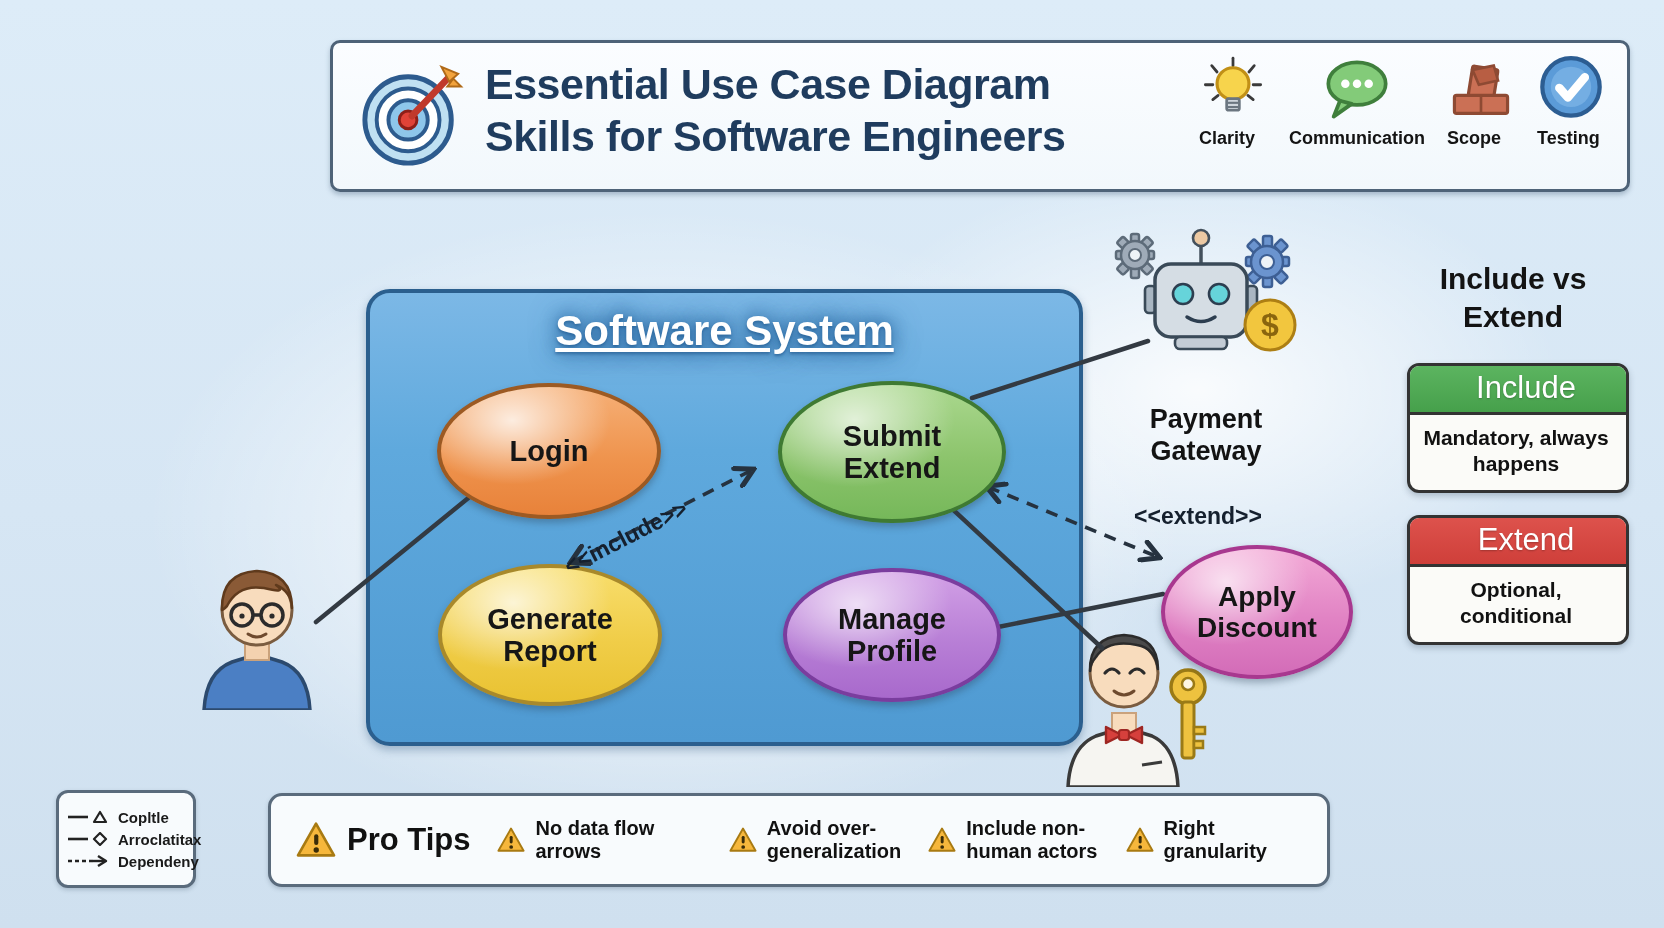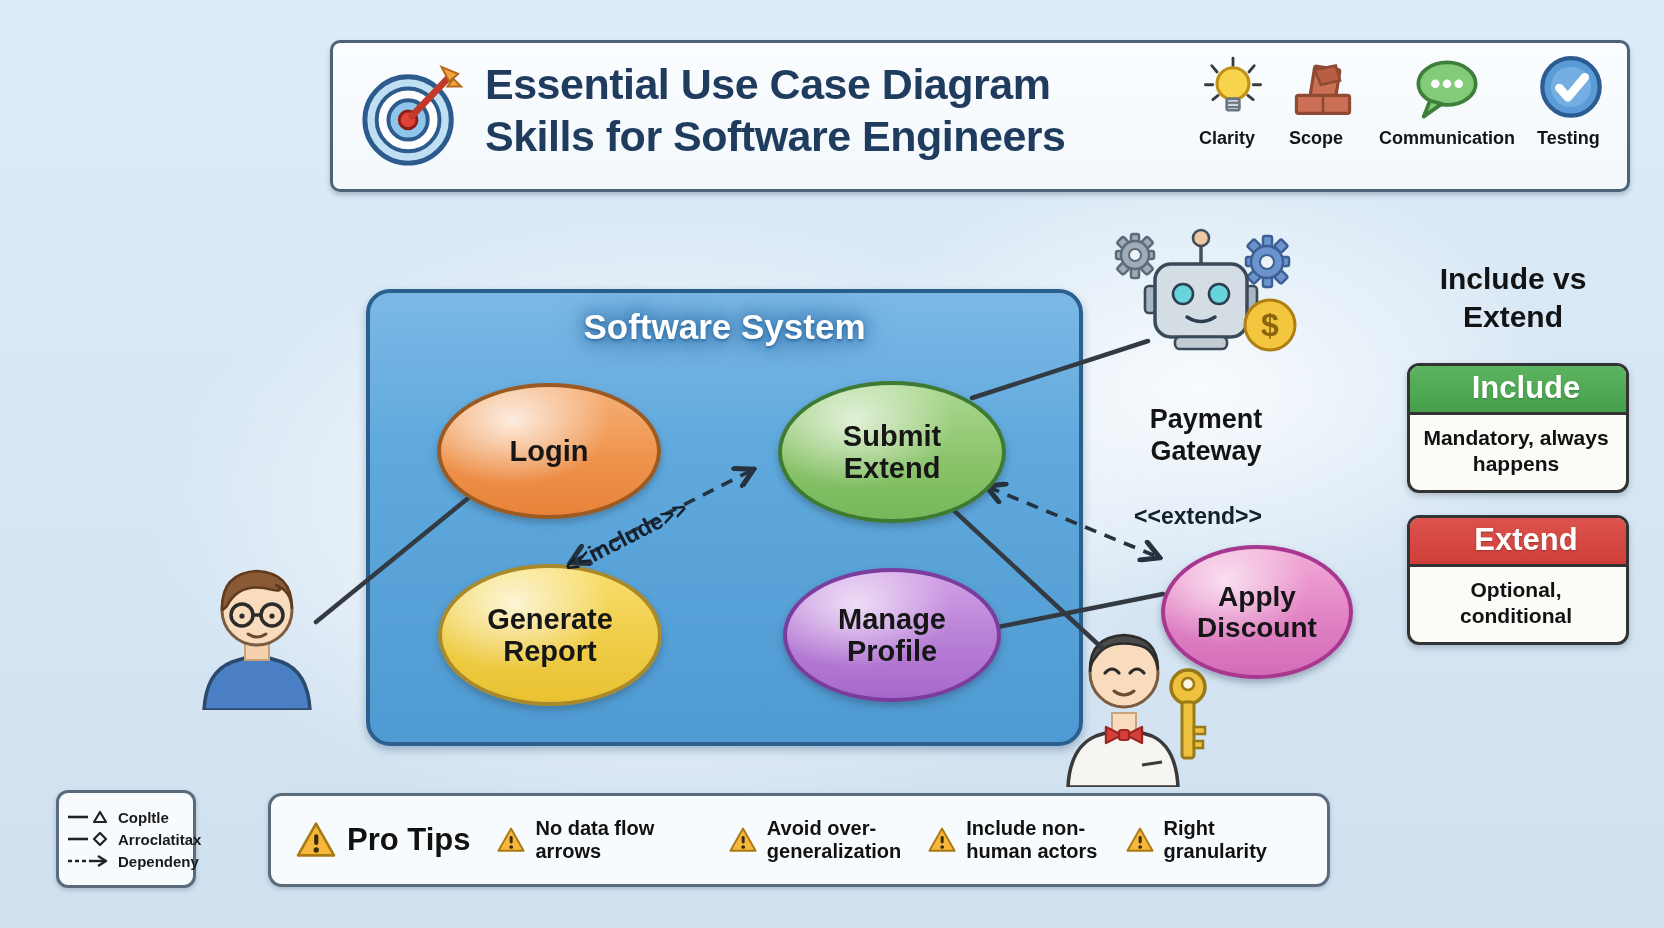--- a/index.html
+++ b/index.html
@@ -32,22 +32,23 @@
 
   
   .system-box{
     left:366px;top:289px;width:709px;height:449px;border-radius:24px;
     background:linear-gradient(180deg,#7cb8e6 0%,#5fa9dd 35%,#4f9ad2 100%);
     border:4px solid #2b5f8e;box-shadow:0 4px 8px rgba(40,80,120,.35);
     z-index:1;
   }
   .system-title{
     position:absolute;left:0;top:14px;width:100%;text-align:center;
-    font-size:35px;font-weight:bold;color:#ffffff;
+    font-size:42px;font-weight:bold;color:#ffffff;
     text-shadow:0 0 16px rgba(36,98,156,.95),0 0 28px rgba(36,98,156,.8),0 2px 3px rgba(30,80,130,.6);
+    text-decoration:underline;
   }
 
   
   .uc{
     border-radius:50%;display:flex;align-items:center;justify-content:center;text-align:center;
     font-size:29px;font-weight:bold;color:#161616;line-height:1.12;z-index:6;
     box-shadow:0 4px 7px rgba(40,60,80,.35);
   }
   .uc span{display:block;padding:0 26px;}
   .uc-login{left:437px;top:383px;width:216px;height:128px;
@@ -94,21 +95,21 @@
   .ie-title{
     left:1396px;top:260px;width:234px;text-align:center;
     font-size:30px;font-weight:bold;color:#131313;line-height:1.25;
   }
   .ie-card{
     width:216px;border:3px solid #333;border-radius:12px;overflow:hidden;
     background:#fbfbf8;box-shadow:0 3px 6px rgba(60,80,100,.3);text-align:center;
   }
   .ie-card-include{left:1407px;top:363px;}
   .ie-card-extend{left:1407px;top:515px;}
-  .ie-head{font-size:31px;font-weight:bold;color:#fff;padding:4px 0 6px 16px;border-bottom:3px solid #333;
+  .ie-head{font-size:31px;font-weight:normal;color:#fff;padding:4px 0 6px 16px;border-bottom:3px solid #333;
     text-shadow:0 1px 2px rgba(0,0,0,.25);}
   .ie-head-include{background:linear-gradient(180deg,#5cb460,#46a04b);}
   .ie-head-extend{background:linear-gradient(180deg,#dd524c,#cf3f3a);}
   .ie-body{font-size:21px;font-weight:bold;color:#111;padding:10px 8px 12px 4px;line-height:1.25;}
 
   
   .legend-box{
     left:56px;top:790px;width:140px;height:98px;border:3px solid #5a6b7c;border-radius:12px;
     background:#f8fbfd;box-shadow:0 2px 4px rgba(80,100,120,.3);
     display:flex;flex-direction:column;justify-content:center;gap:5px;padding:18px 8px;box-sizing:border-box;
@@ -163,37 +164,37 @@
             <line x1="51" y1="42" x2="46" y2="38"></line>
           </g>
           <circle cx="32" cy="27" r="15" fill="#f7d44c" stroke="#c19016" stroke-width="3"></circle>
           <rect x="26" y="41" width="12" height="11" rx="2" fill="#cfd6dd" stroke="#6b7680" stroke-width="2.5"></rect>
           <line x1="27" y1="45" x2="37" y2="45" stroke="#6b7680" stroke-width="2"></line>
           <line x1="27" y1="49" x2="37" y2="49" stroke="#6b7680" stroke-width="2"></line>
         </svg>
         <span class="skill-label">Clarity</span>
       </div>
       <div class="skill">
-        <svg viewBox="0 0 64 64">
-          <rect x="22" y="12" width="24" height="28" rx="2" transform="rotate(9 34 26)" fill="#cb7055" stroke="#8e4a33" stroke-width="3"></rect>
-          <path d="M24,14 L44,10 L48,24 L30,28 Z" fill="#b85e43" stroke="#8e4a33" stroke-width="2.5"></path>
-          <rect x="7" y="38" width="50" height="17" rx="2" fill="#cb7055" stroke="#8e4a33" stroke-width="3"></rect>
-          <line x1="32" y1="38" x2="32" y2="55" stroke="#8e4a33" stroke-width="2.5"></line>
-        </svg>
-        <span class="skill-label">Scope</span>
-      </div>
-      <div class="skill">
         <svg viewBox="0 0 72 64">
           <ellipse cx="36" cy="27" rx="27" ry="20" fill="#83cb79" stroke="#3f7f3c" stroke-width="3.5"></ellipse>
           <path d="M20,43 L14,58 L31,46 Z" fill="#83cb79" stroke="#3f7f3c" stroke-width="3.5" stroke-linejoin="round"></path>
           <circle cx="25" cy="27" r="4" fill="#ffffff"></circle>
           <circle cx="36" cy="27" r="4" fill="#ffffff"></circle>
           <circle cx="47" cy="27" r="4" fill="#ffffff"></circle>
         </svg>
         <span class="skill-label">Communication</span>
+      </div>
+      <div class="skill">
+        <svg viewBox="0 0 64 64">
+          <rect x="22" y="12" width="24" height="28" rx="2" transform="rotate(9 34 26)" fill="#cb7055" stroke="#8e4a33" stroke-width="3"></rect>
+          <path d="M24,14 L44,10 L48,24 L30,28 Z" fill="#b85e43" stroke="#8e4a33" stroke-width="2.5"></path>
+          <rect x="7" y="38" width="50" height="17" rx="2" fill="#cb7055" stroke="#8e4a33" stroke-width="3"></rect>
+          <line x1="32" y1="38" x2="32" y2="55" stroke="#8e4a33" stroke-width="2.5"></line>
+        </svg>
+        <span class="skill-label">Scope</span>
       </div>
       <div class="skill">
         <svg viewBox="0 0 64 64">
           <circle cx="32" cy="30" r="27" fill="#5b9bd8" stroke="#2c5d92" stroke-width="4"></circle>
           <circle cx="32" cy="30" r="19" fill="#74aee3"></circle>
           <path d="M21,31 L29,40 L45,21" stroke="#ffffff" stroke-width="8" fill="none" stroke-linecap="round" stroke-linejoin="round"></path>
         </svg>
         <span class="skill-label">Testing</span>
       </div>
     </div>

